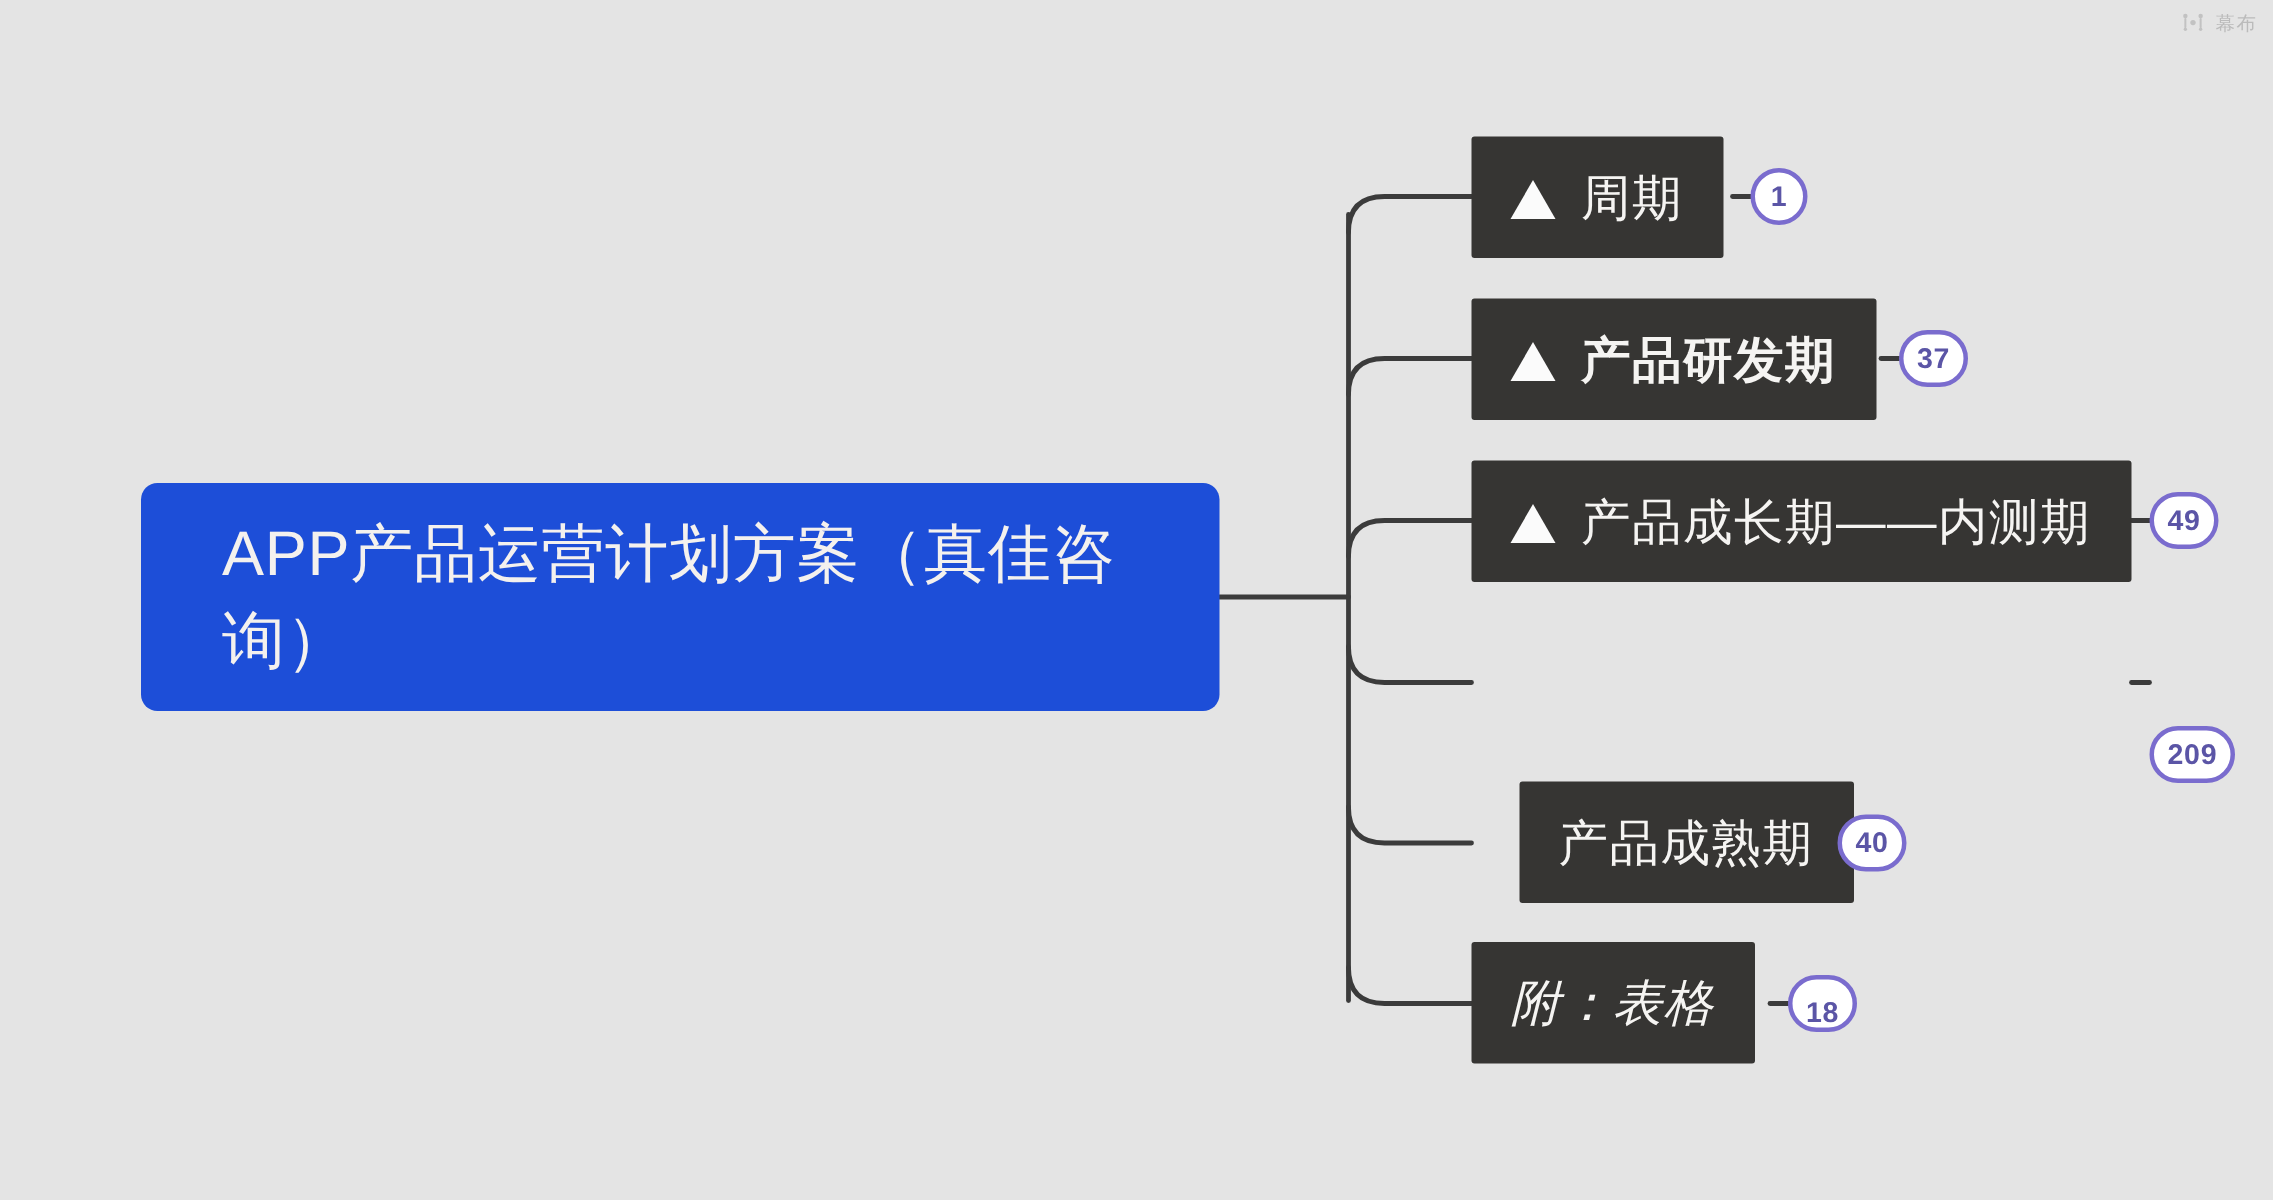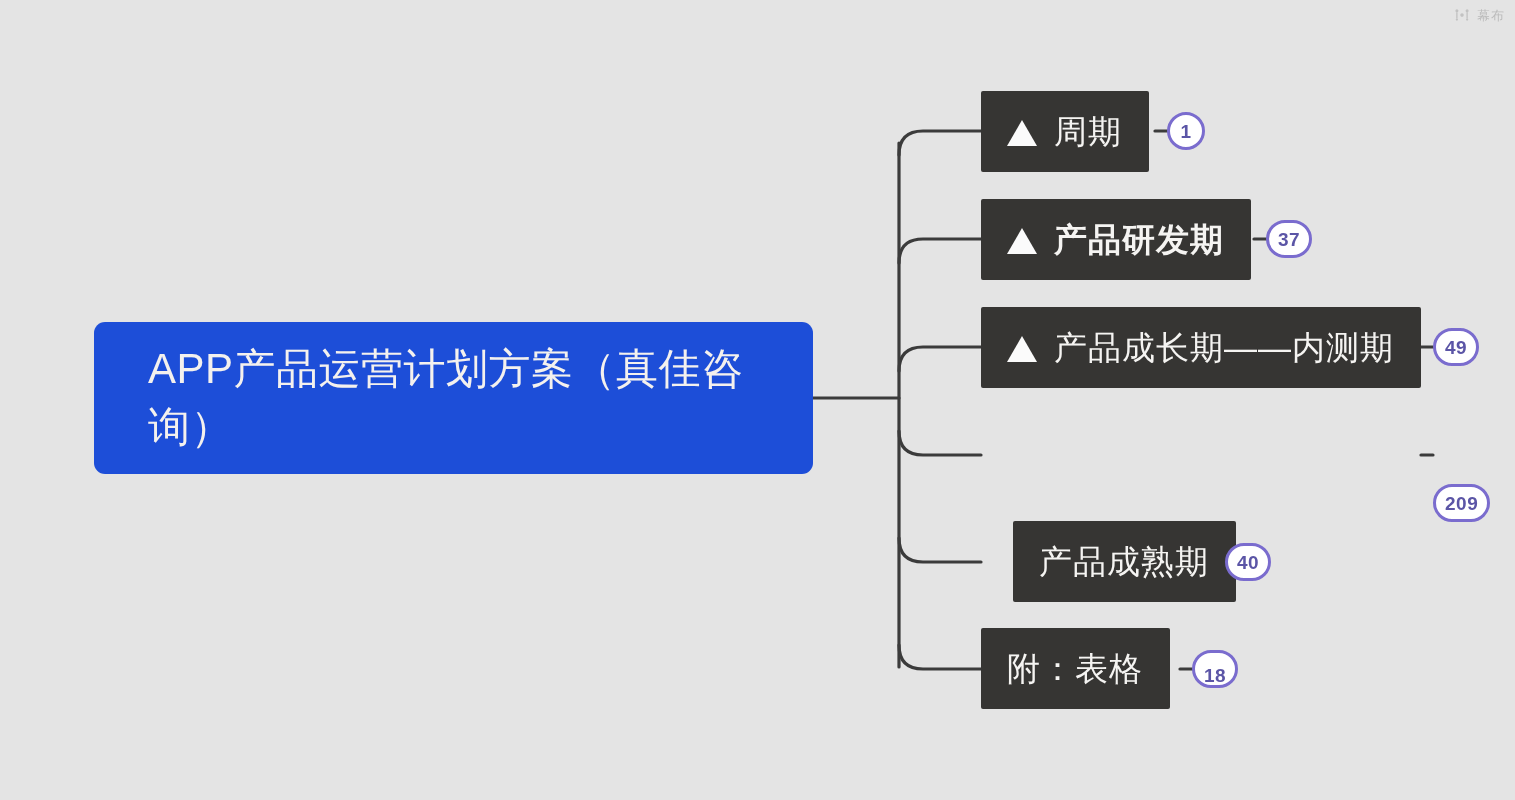--- a/index.html
+++ b/index.html
@@ -229,21 +229,21 @@
     <span>209</span>
   </div>
 
   <div class="node node-child" style="left:981px; top:521px;margin-left:32px;">
     <span class="node-label">产品成熟期</span>
   </div>
   <div class="badge" style="left:1225px; top:543px;text-align:right;">
     <span>40</span>
   </div>
 
-  <div class="node node-child" style="left:981px; top:628px;">
+  <div class="node node-child" style="left:981px; top:628px;font-style:italic;">
     <span class="node-label">附：表格</span>
   </div>
   <div class="badge" style="left:1192px; top:650px;align-items:flex-end;">
     <span>18</span>
   </div>
 
 
 </div>
 
 </body></html>

